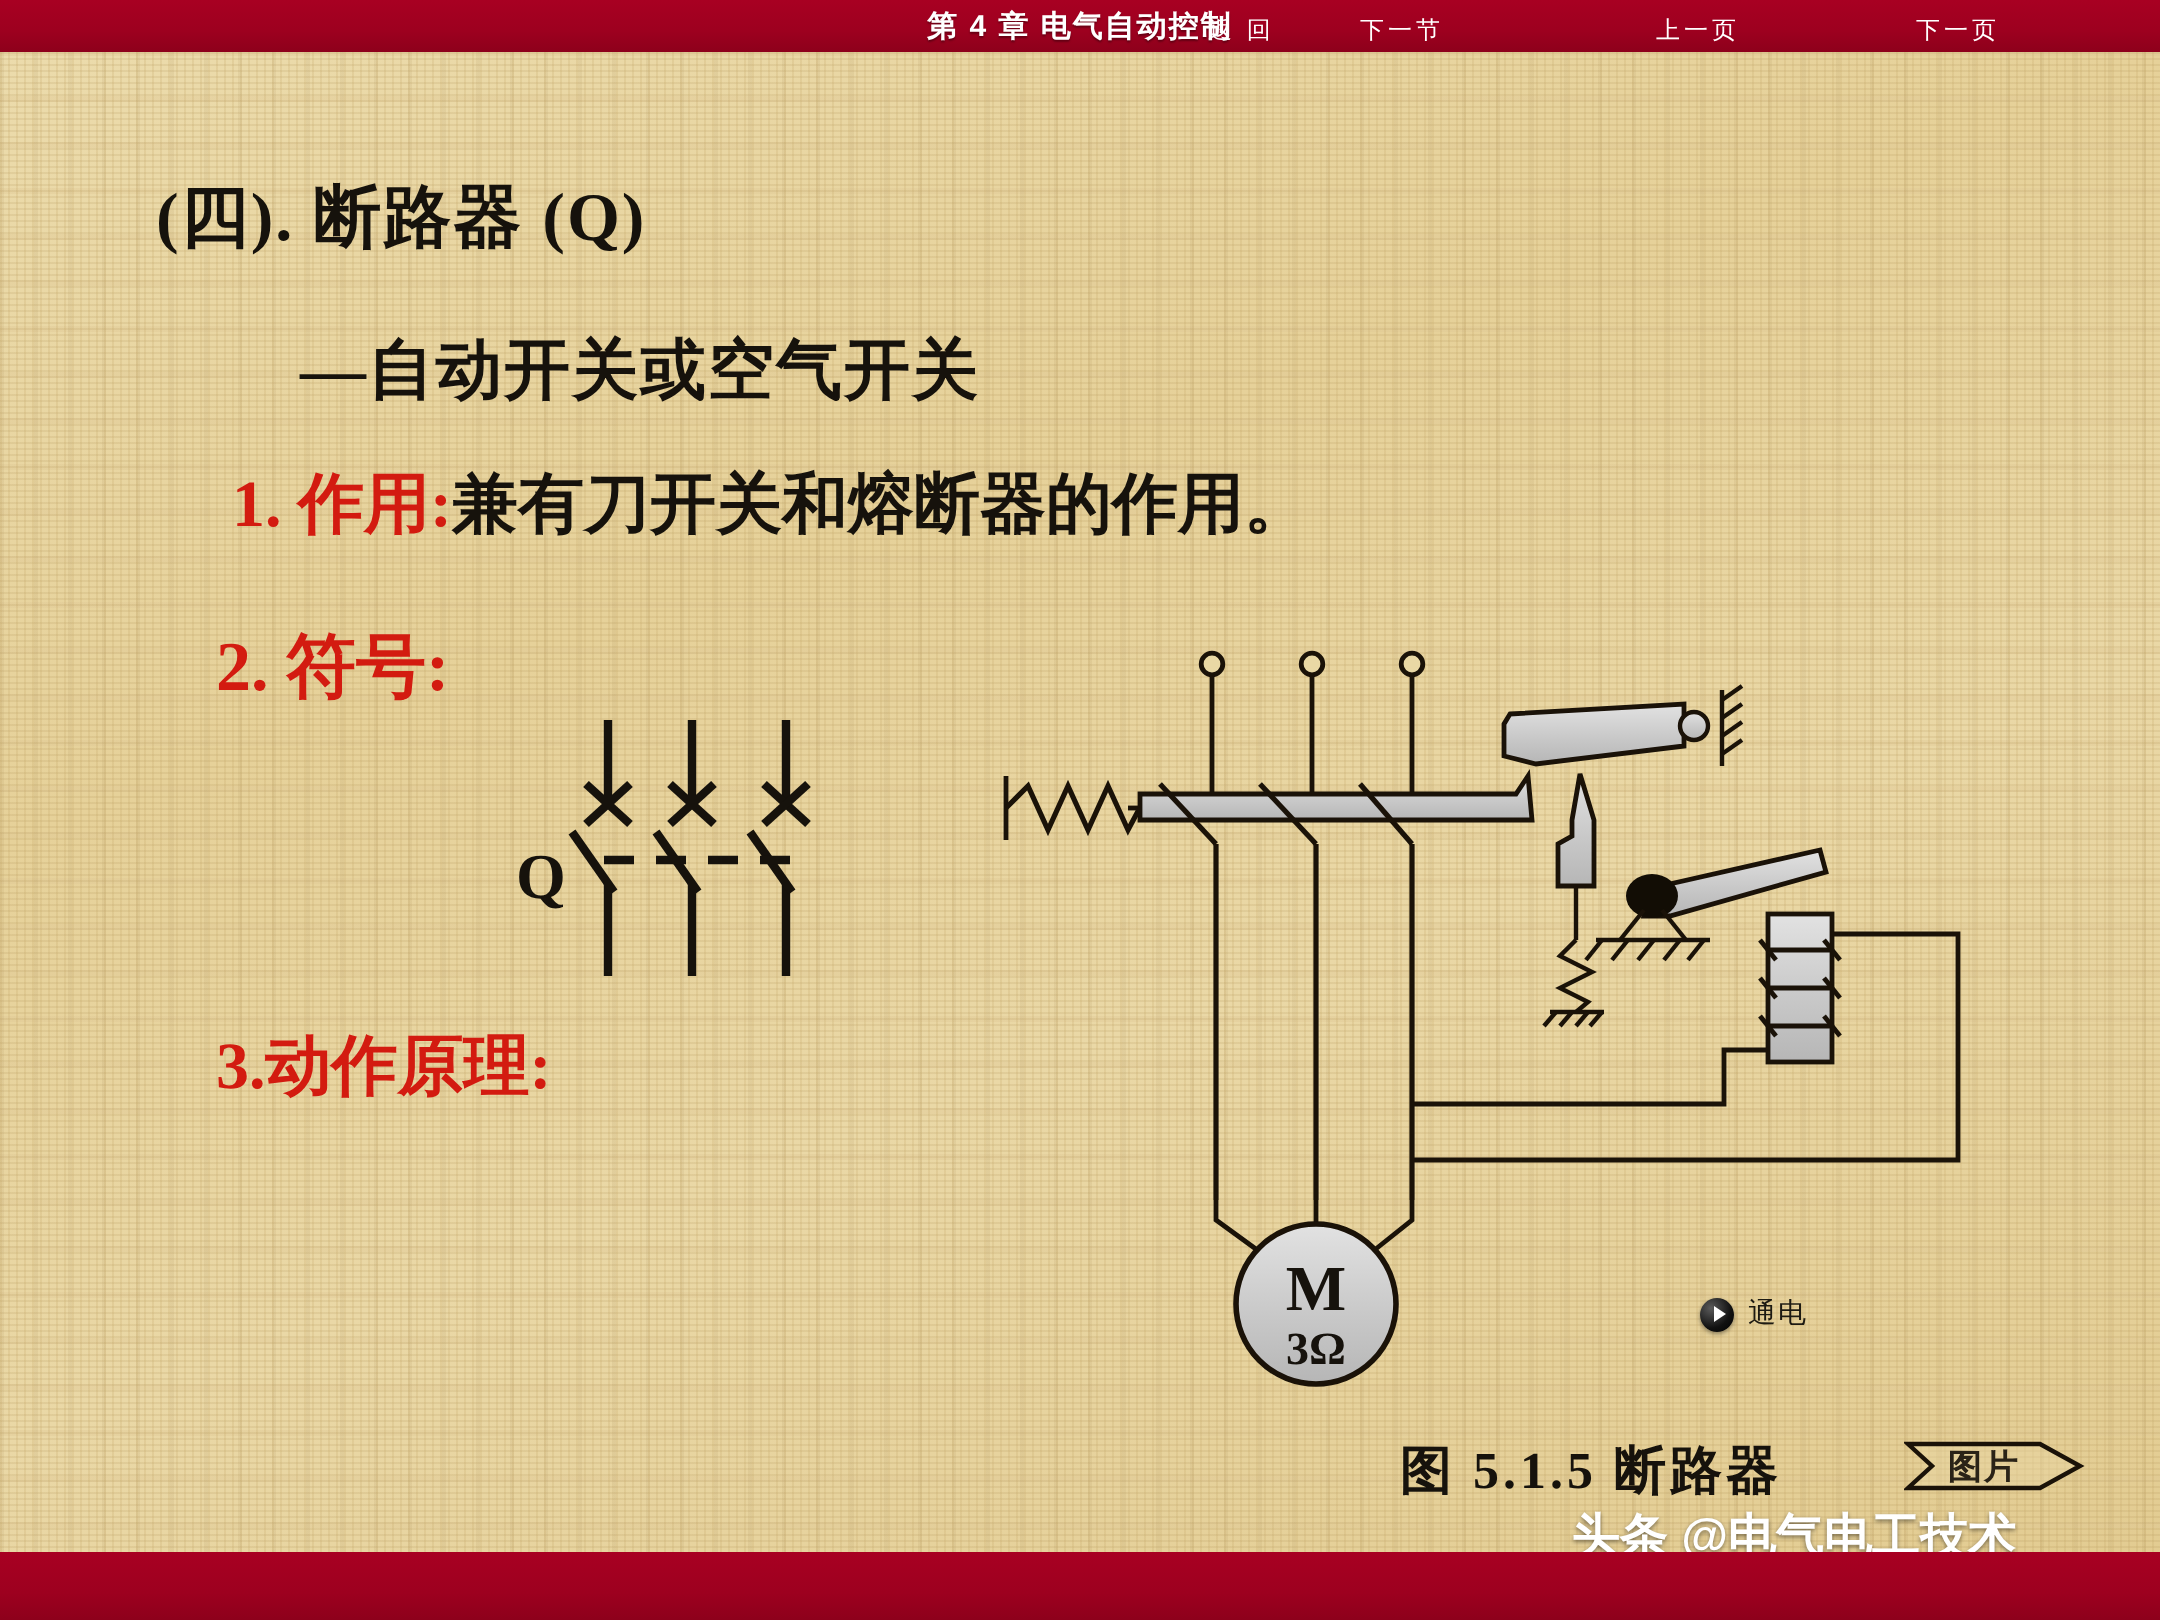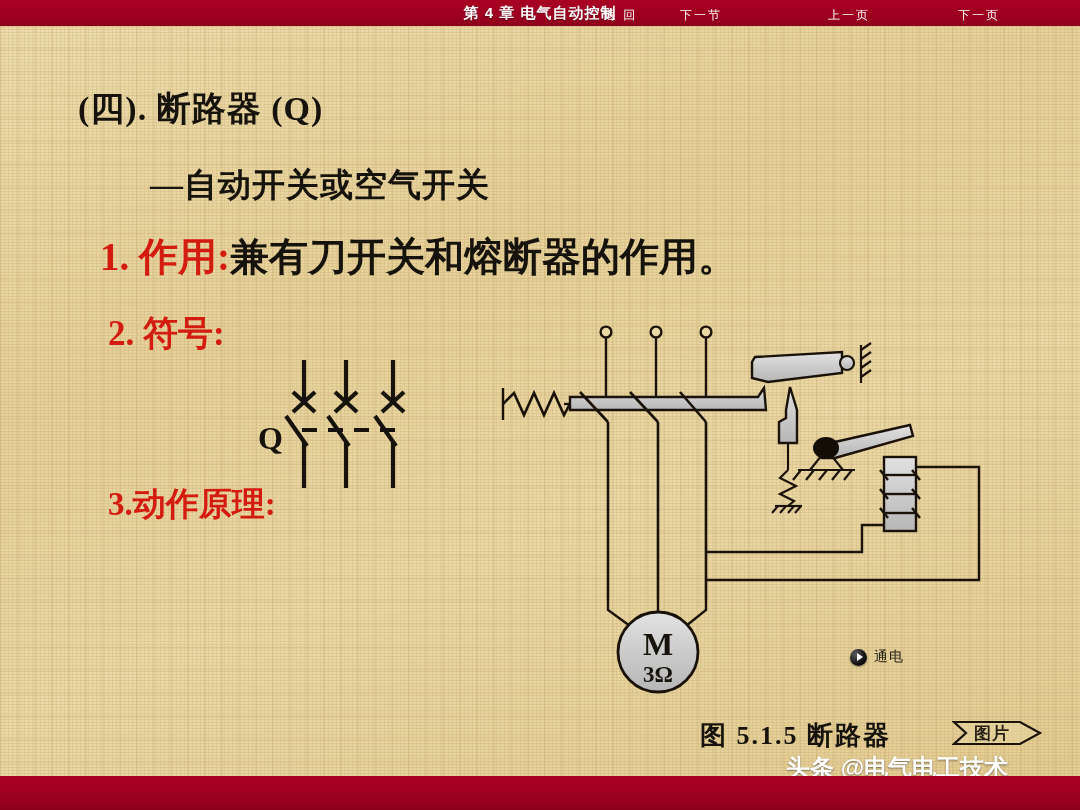--- a/index.html
+++ b/index.html
@@ -45,23 +45,23 @@
   
   .t-heading{
     position:absolute;
     font-family:"Liberation Serif", serif;
     font-weight:bold;color:#16120c;white-space:nowrap;
   }
   .t-red{color:#d31b10;}
   .t-black{color:#16120c;}
   .line-h1{left:78px;top:86px;font-size:34px;letter-spacing:1px;}
   .line-h2{left:150px;top:163px;font-size:33px;letter-spacing:1px;}
-  .line-1{left:100px;top:230px;font-size:39px;letter-spacing:0px;}
+  .line-1{left:116px;top:230px;font-size:33px;letter-spacing:0px;}
   .line-2{left:108px;top:310px;font-size:35px;}
-  .line-3{left:108px;top:482px;font-size:33px;}
+  .line-3{left:108px;top:511px;font-size:33px;}
   .cap{
     position:absolute;left:700px;top:718px;font-size:26px;font-weight:bold;
     color:#16120c;letter-spacing:2px;white-space:nowrap;
     font-family:"Liberation Serif", serif;
   }
   
   .sym{position:absolute;left:250px;top:350px;width:180px;height:150px;}
   .symQ{
     position:absolute;left:258px;top:420px;font-size:32px;font-weight:bold;
     color:#16120c;font-family:"Liberation Serif", serif;

